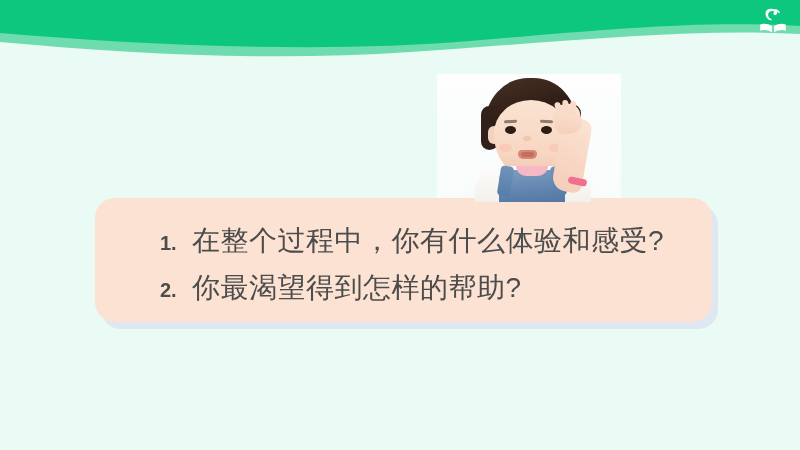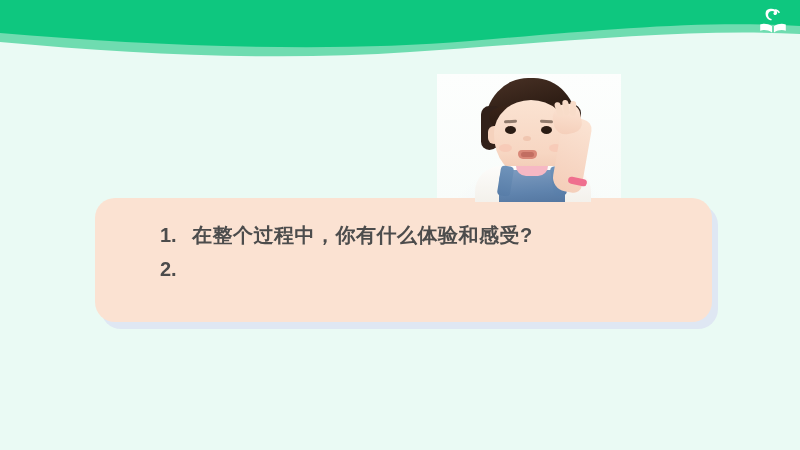--- a/index.html
+++ b/index.html
@@ -224,22 +224,22 @@
     font-family: "Liberation Sans", "DejaVu Sans", sans-serif;
     font-size: 20px;
     font-weight: bold;
     color: #4c4c4c;
     width: 32px;
     flex: 0 0 32px;
     letter-spacing: 0;
   }
   .q-text {
     font-family: "Liberation Sans", "DejaVu Sans", sans-serif;
-    font-size: 20px;
-    font-weight: bold;
+    font-size: 28px;
+    font-weight: normal;
     color: #4c4c4c;
     letter-spacing: 0.5px;
     white-space: nowrap;
   }
 </style>
 </head>
 <body>
 
 <div id="slide">
 
@@ -298,18 +298,19 @@
   <div id="card">
     <div id="card-content">
 
       <div class="q-row">
         <span class="q-num">1.</span>
         <span class="q-text">在整个过程中，你有什么体验和感受?</span>
       </div>
 
       <div class="q-row">
         <span class="q-num">2.</span>
+        <span class="q-text">你最渴望得到怎样的帮助?</span>
       </div>
 
     </div>
   </div>
 
 </div>
 
 </body></html>

